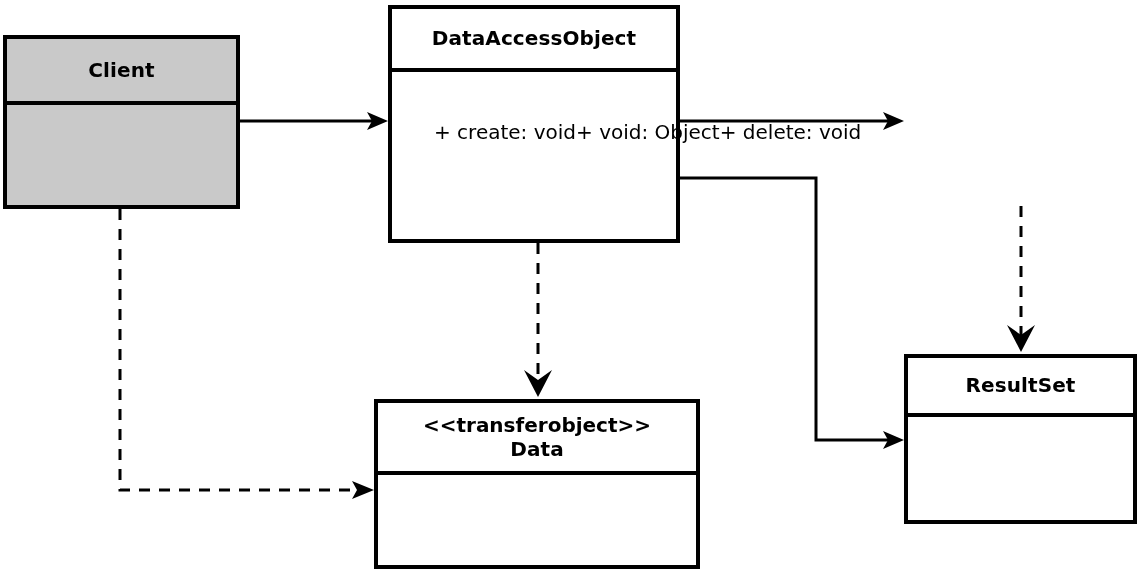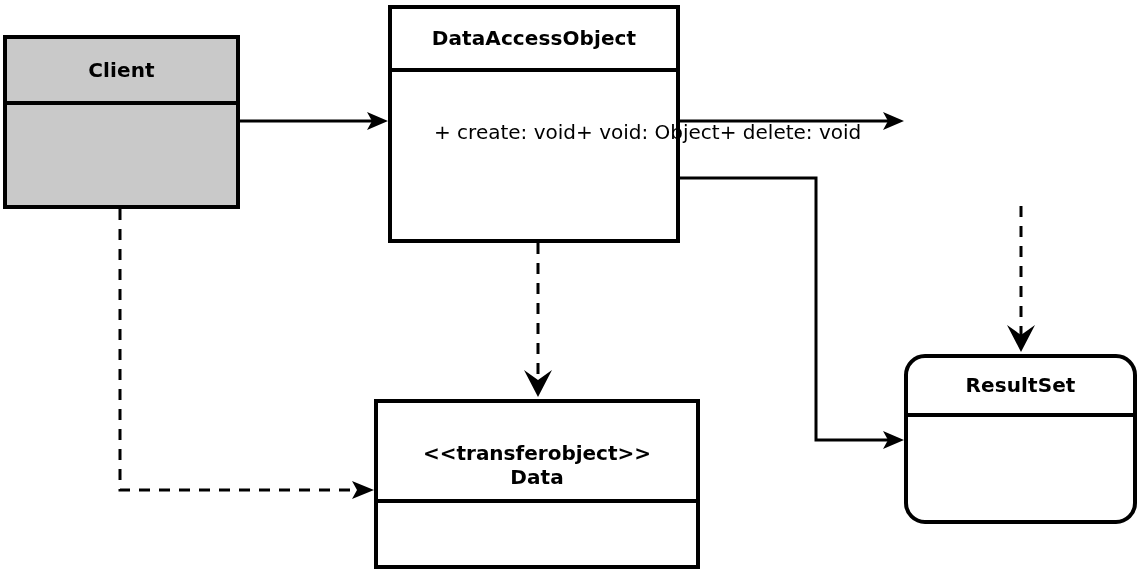--- a/index.html
+++ b/index.html
@@ -155,27 +155,27 @@
     </div>
     <div class="uml-body">
       <div class="uml-member">+ create: void</div>
       <div class="uml-member">+ void: Object</div>
       <div class="uml-member">+ delete: void</div>
     </div>
   </div>
 
 
   <div class="uml-class" style="left:374px; top:399px; width:326px; height:170px;">
-    <div class="uml-header" style="height:72px;margin-top:28px;">
+    <div class="uml-header" style="height:72px;">
       <div class="uml-stereotype">&lt;&lt;transferobject&gt;&gt;</div>
       <div class="uml-title">Data</div>
     </div>
     <div class="uml-body empty"></div>
   </div>
 
-  <div class="uml-class" style="left:904px; top:354px; width:233px; height:170px;border-radius:21px;">
+  <div class="uml-class" style="left:904px; top:354px; width:233px; height:170px;">
     <div class="uml-header" style="height:59px;">
       <div class="uml-title">ResultSet</div>
     </div>
     <div class="uml-body empty"></div>
   </div>
 
 </div>
 
 </body></html>

